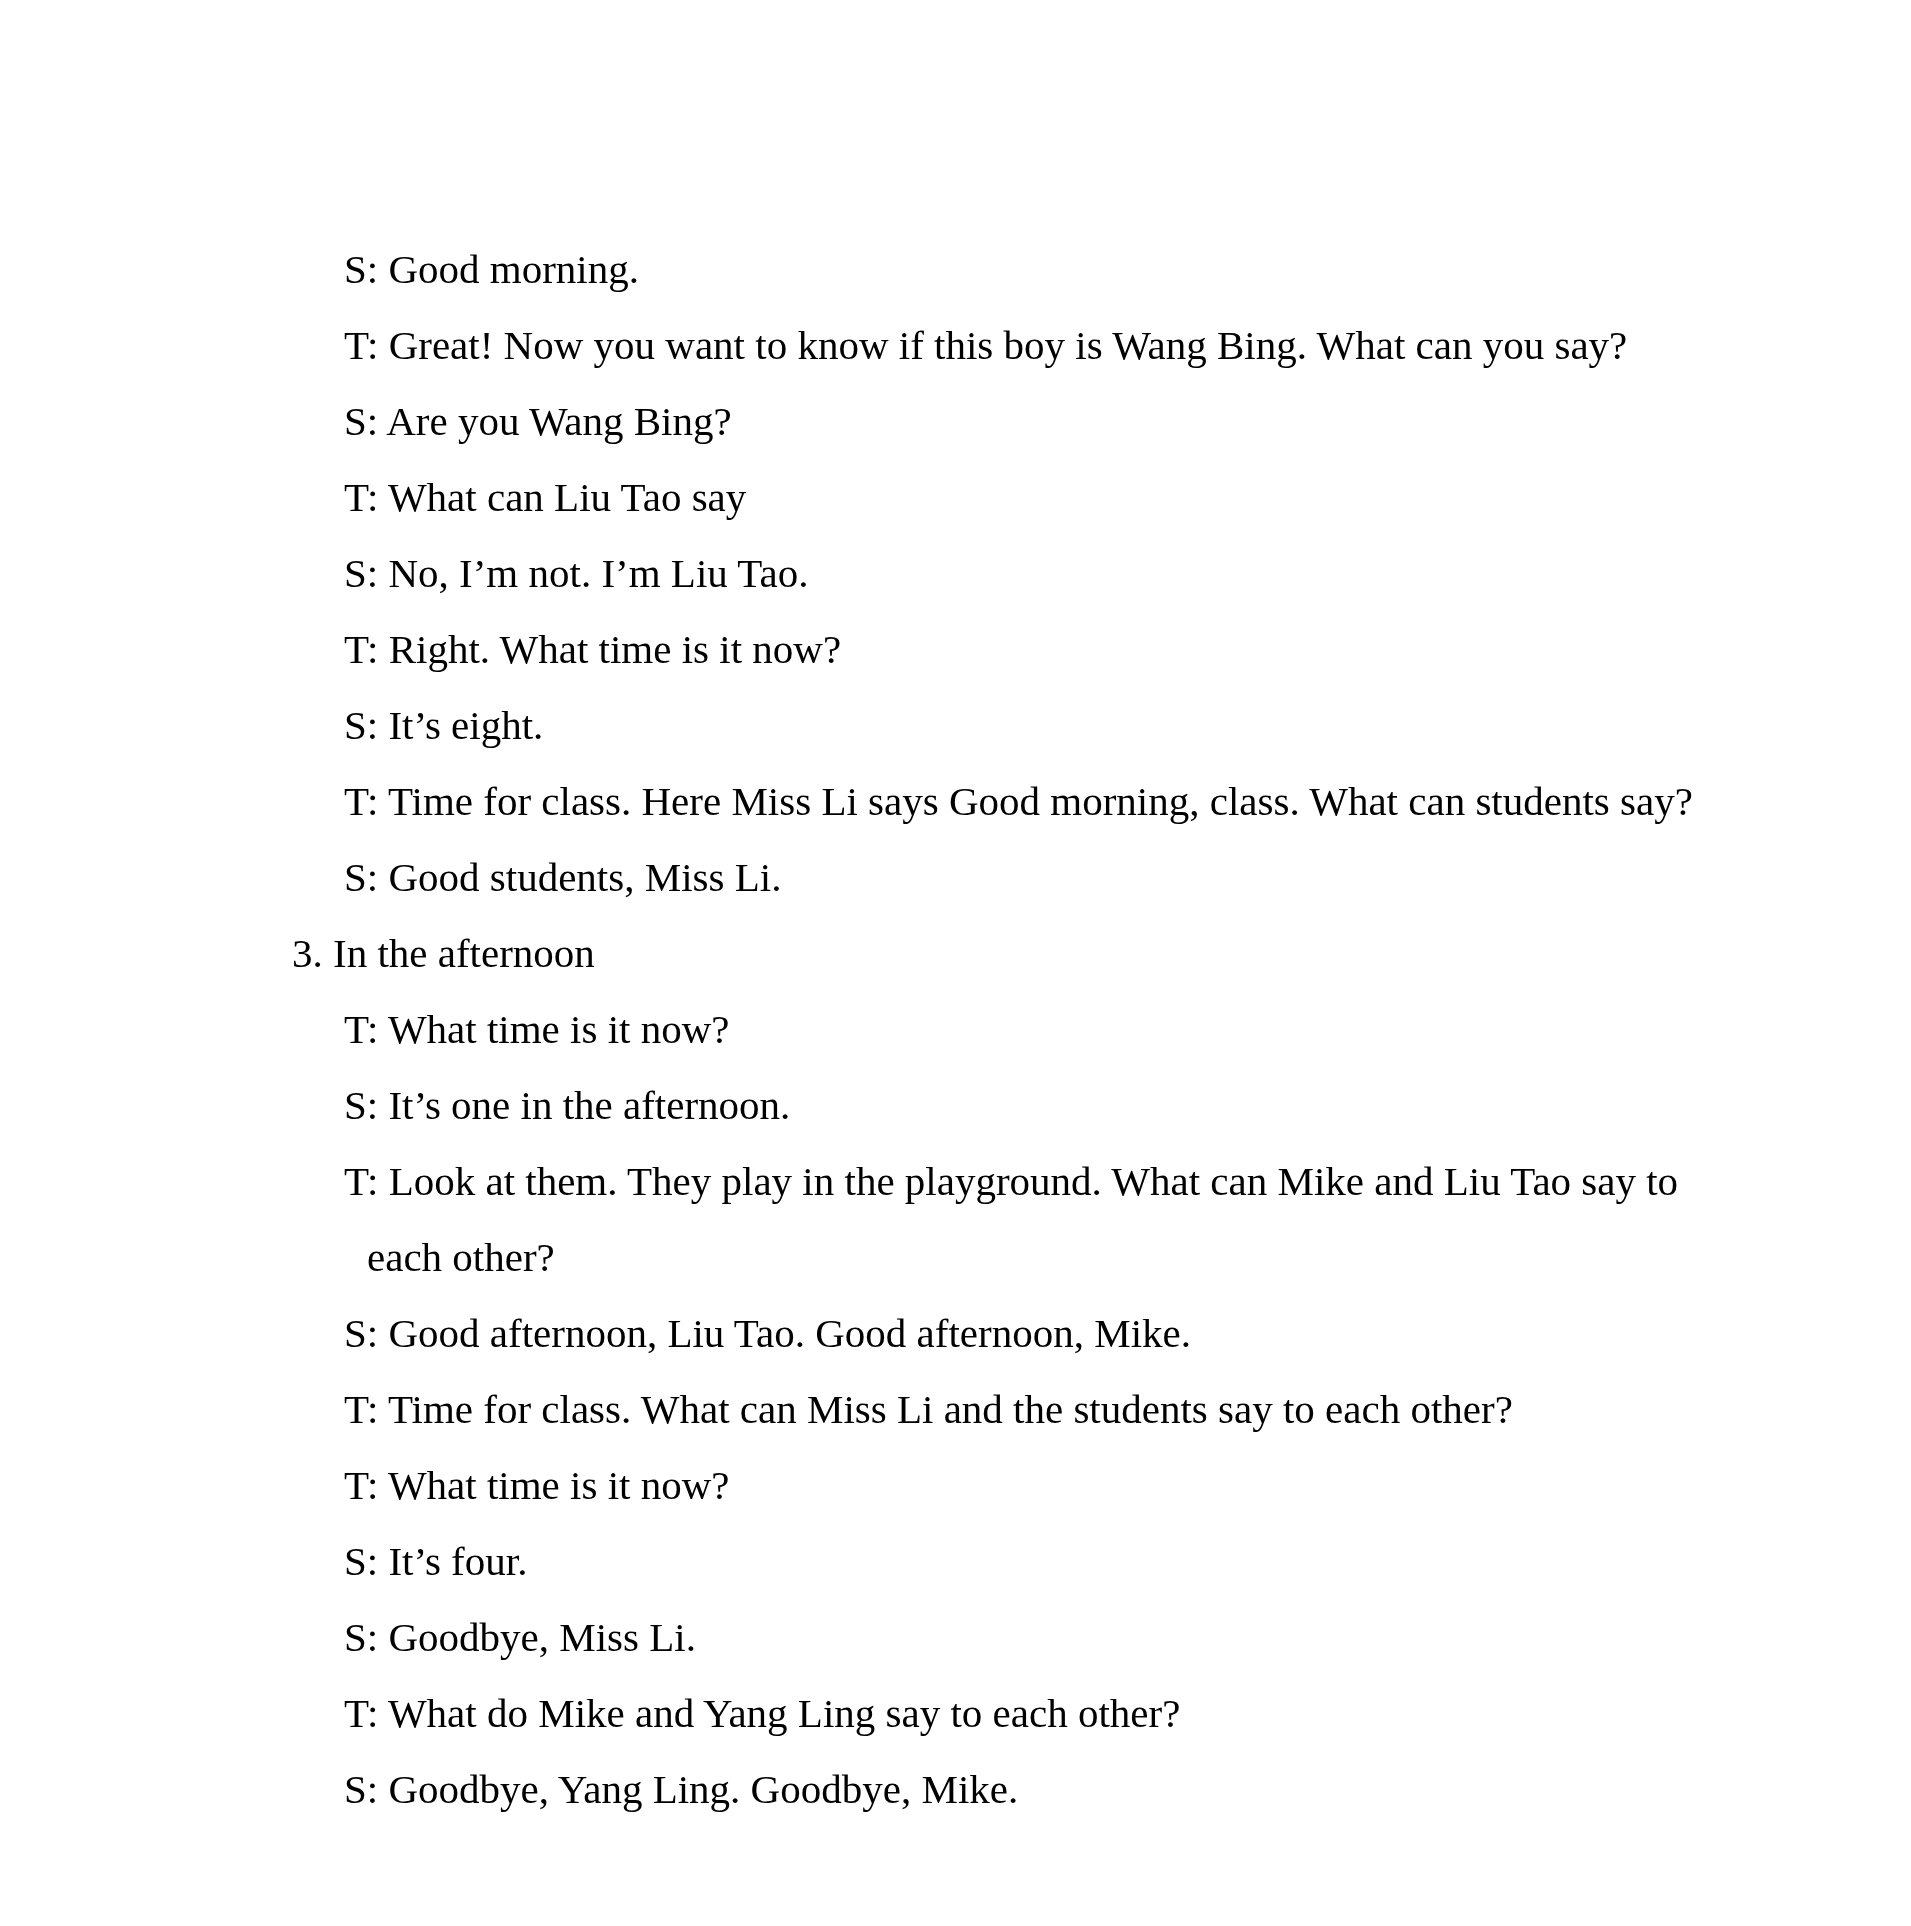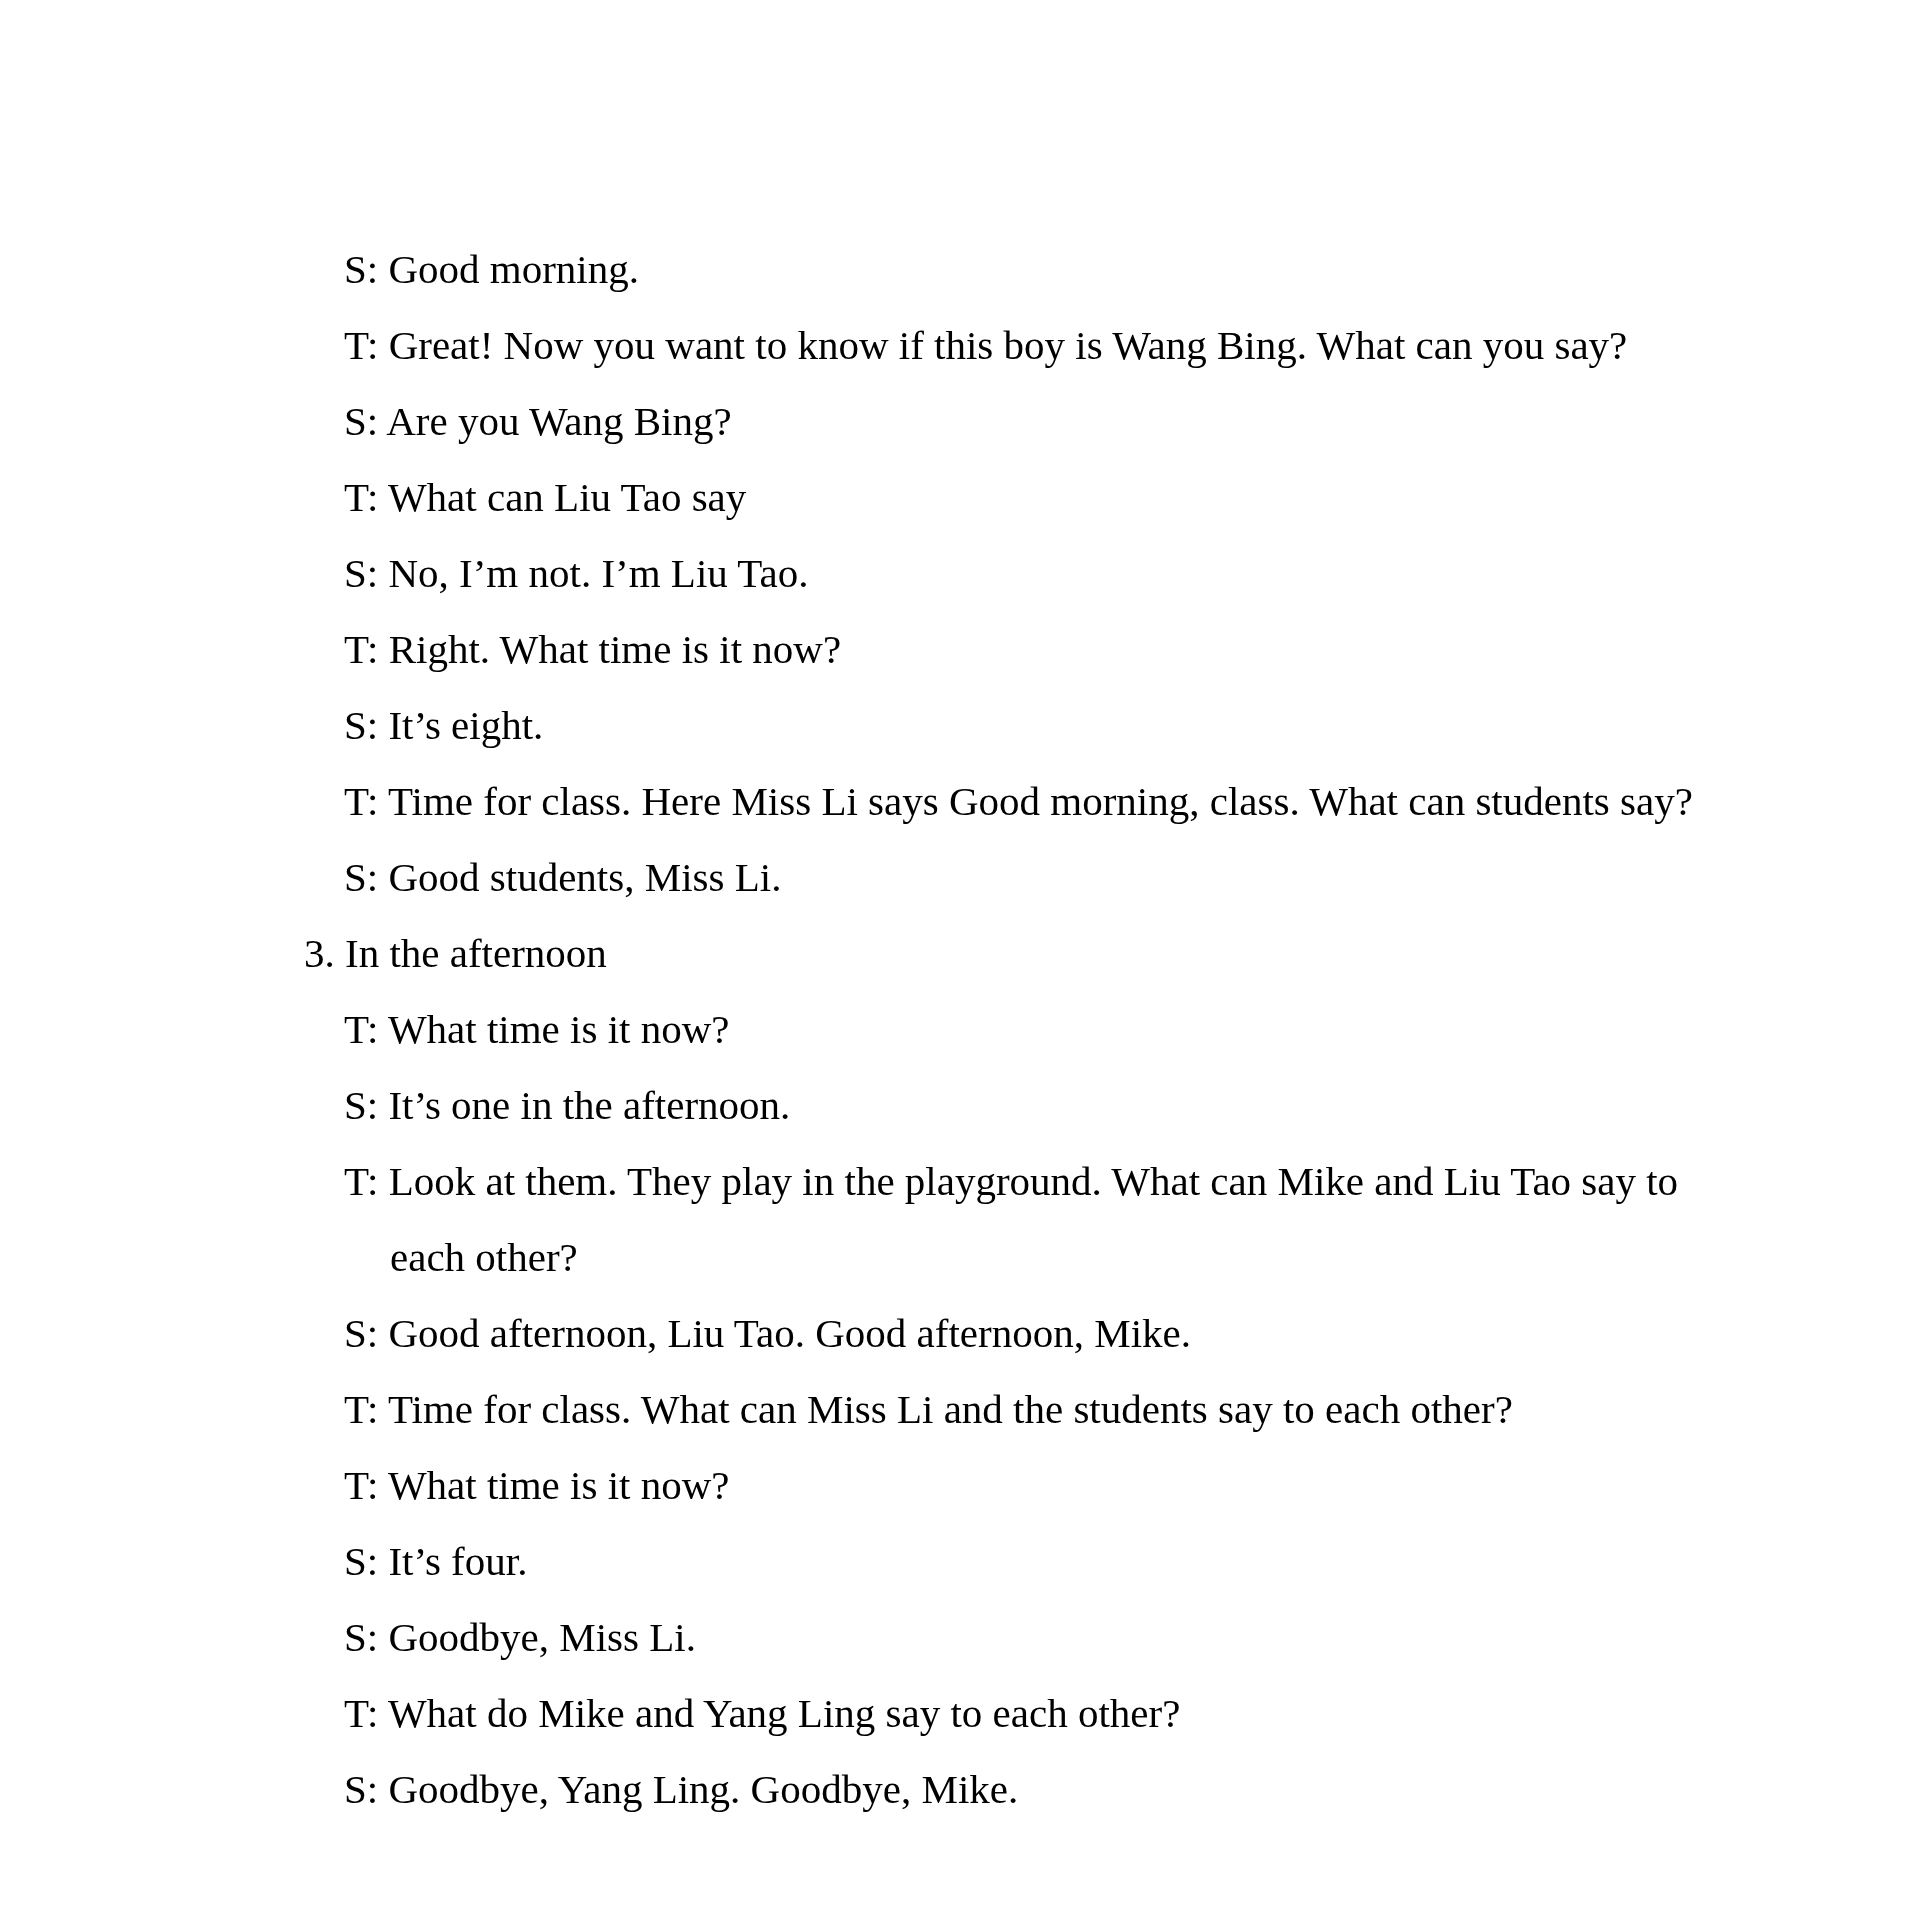--- a/index.html
+++ b/index.html
@@ -26,27 +26,27 @@
     width: 1331px;
   }
   .line {
     height: 76px;
     line-height: 76px;
     font-size: 41px;
     color: #000000;
     white-space: nowrap;
   }
   .section {
-    margin-left: 12px;
+    margin-left: 0;
   }
   .dialogue {
     margin-left: 52px;
   }
   .continuation {
-    margin-left: 98px;
+    margin-left: 75px;
   }
   .justified {
     width: 1293px;
     text-align: justify;
     text-align-last: justify;
   }
 </style>
 </head>
 <body style="background: rgb(255, 255, 255);">
 

